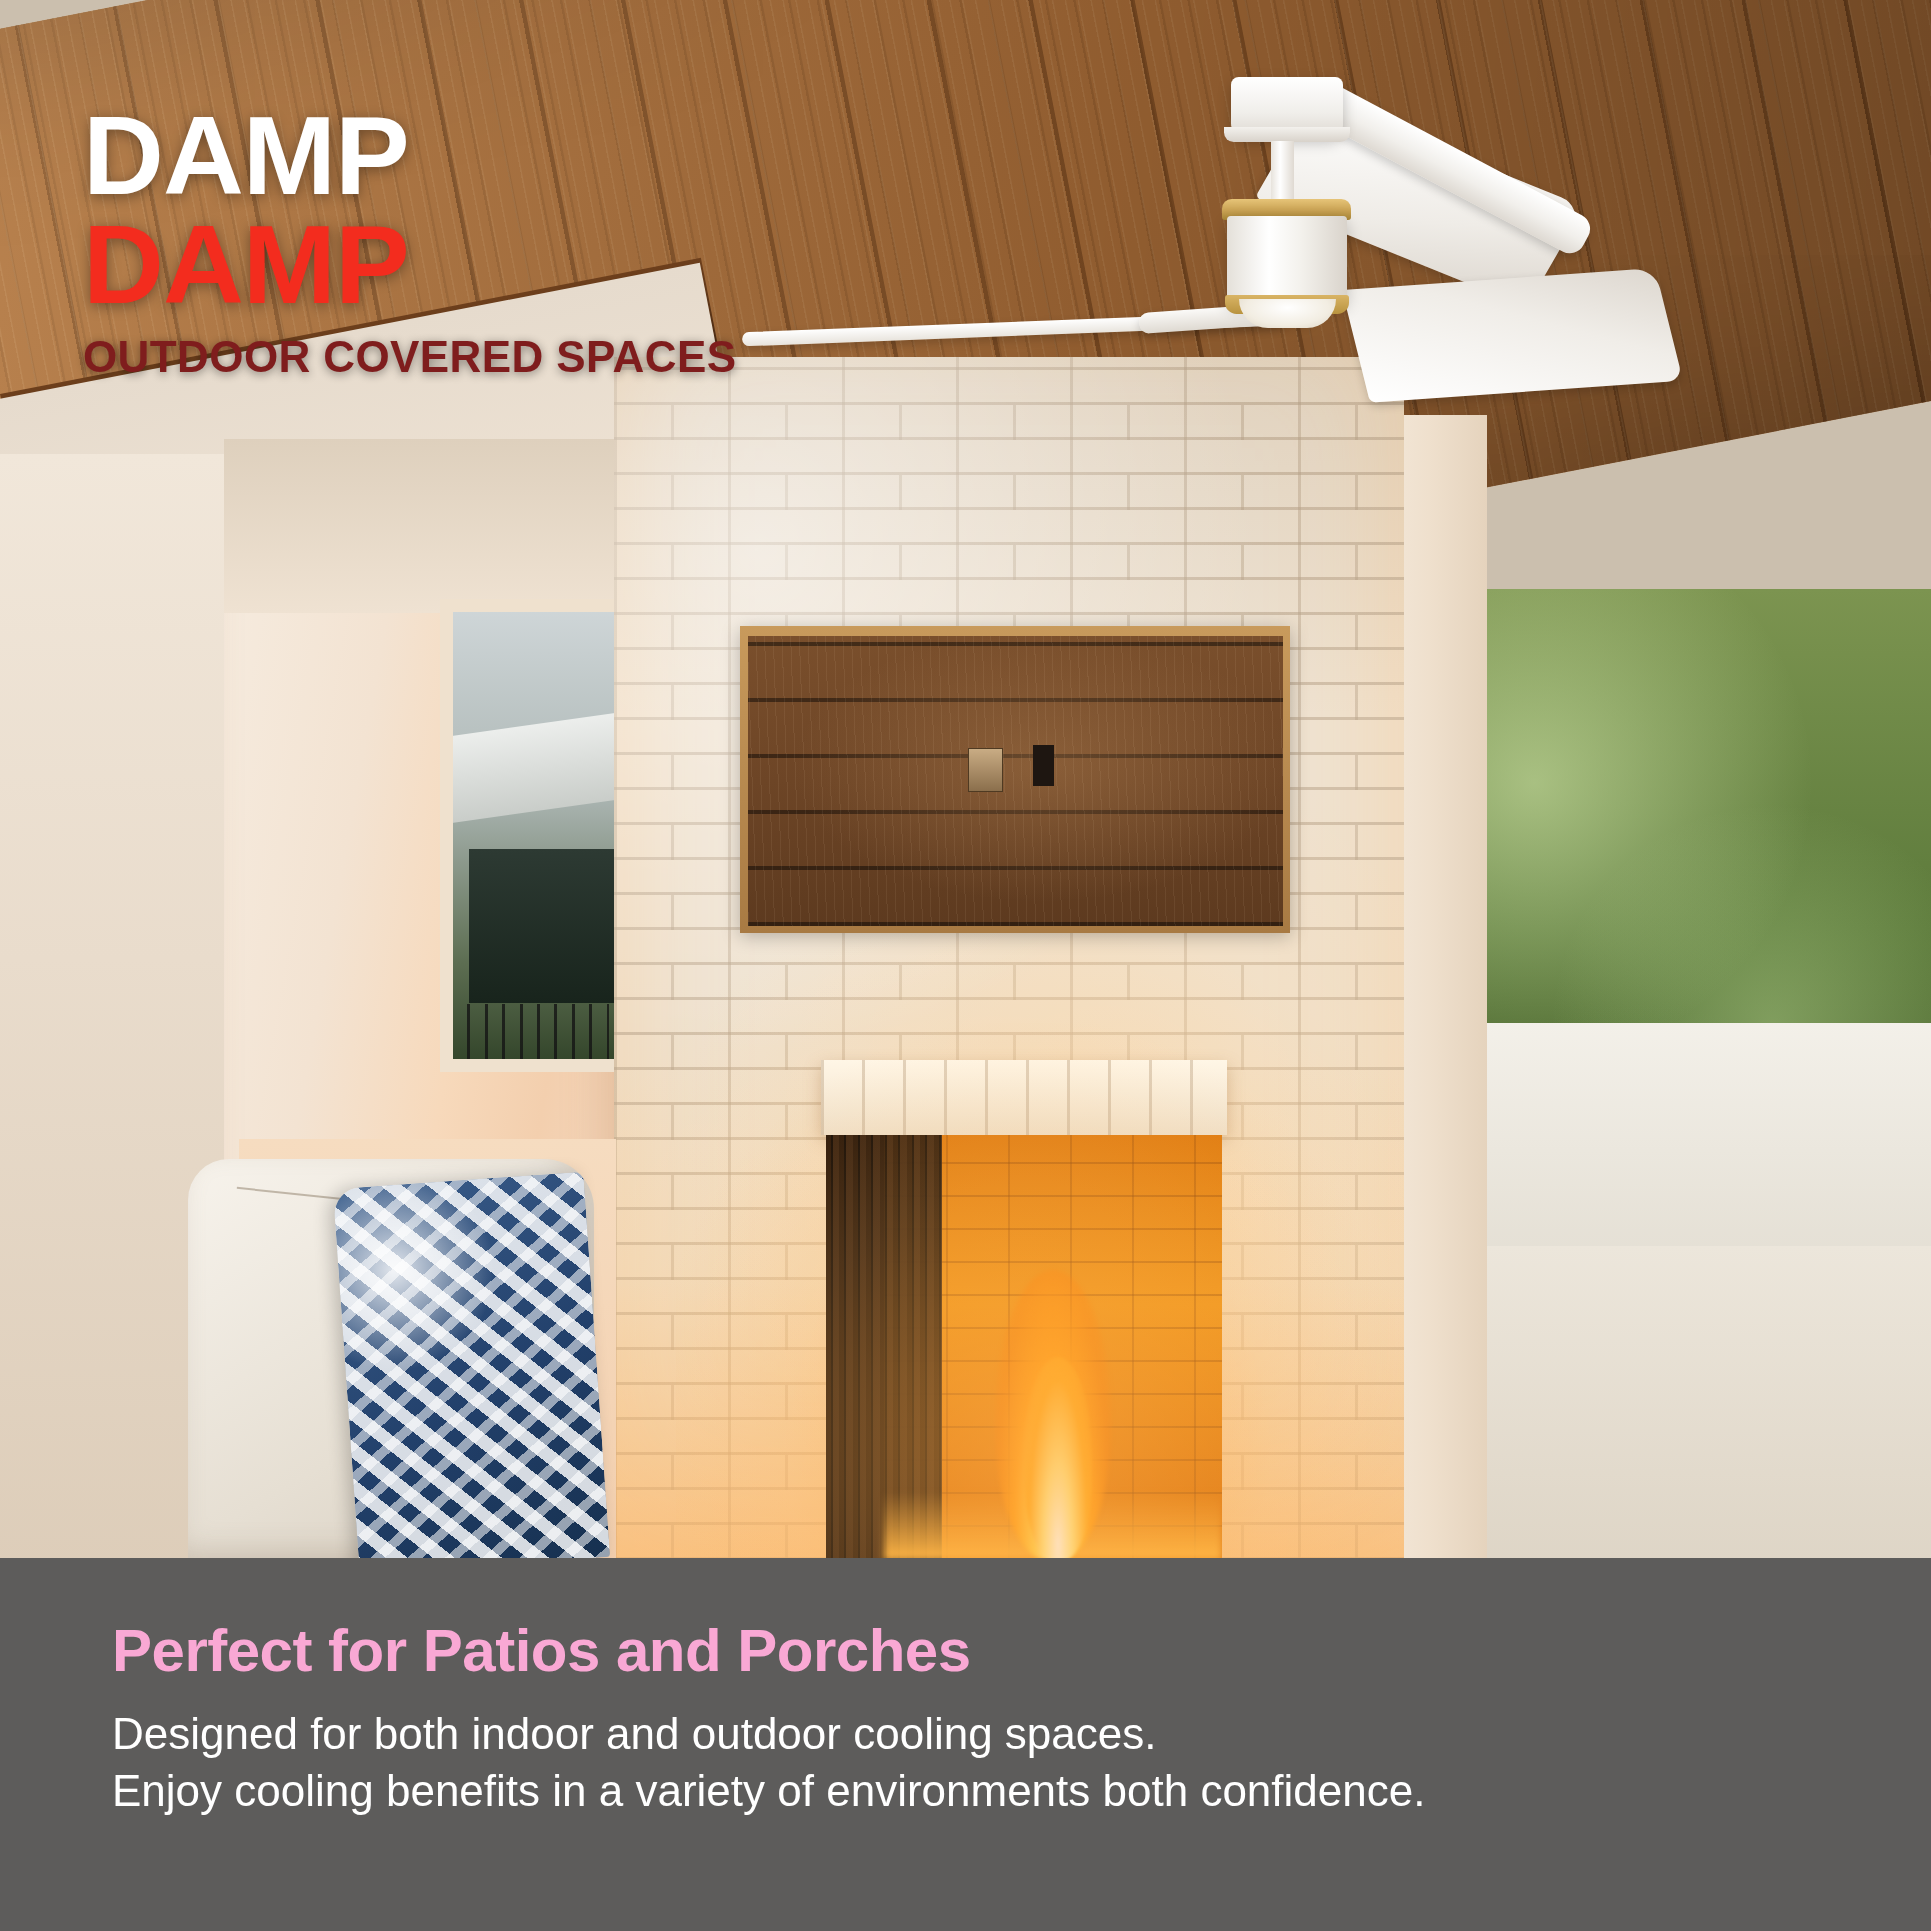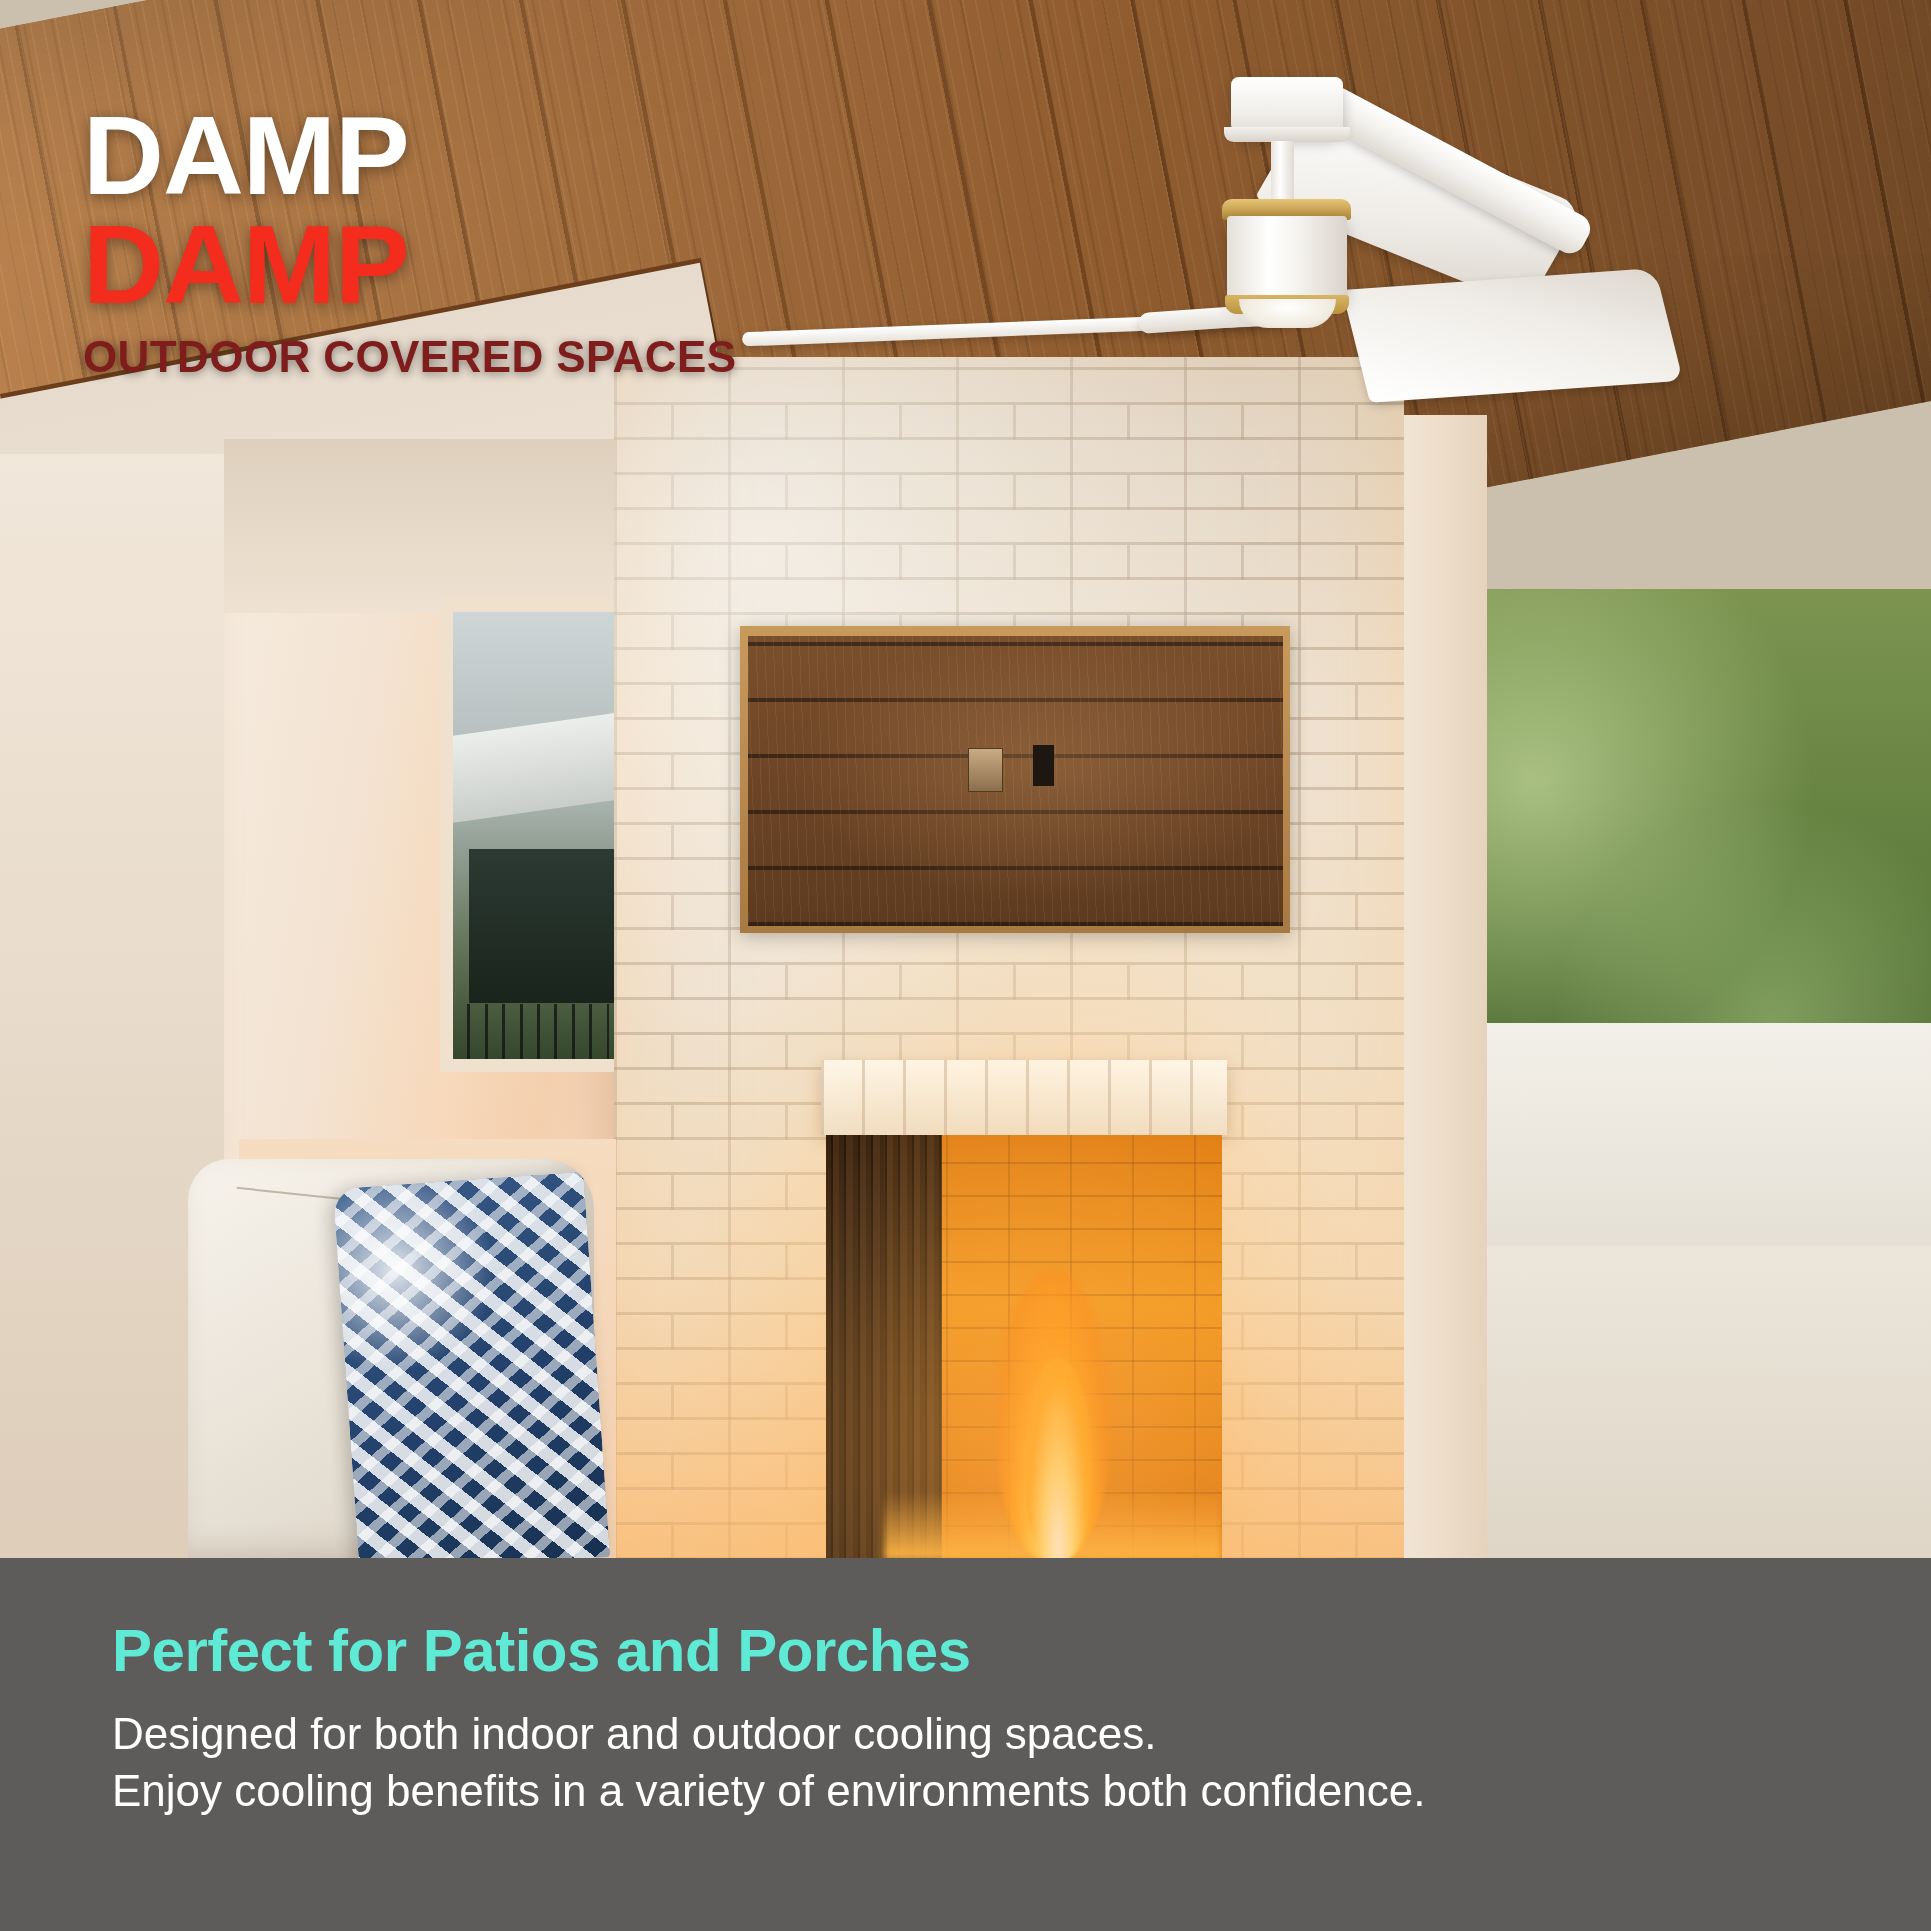--- a/index.html
+++ b/index.html
@@ -435,21 +435,21 @@
     text-shadow:0 1.9px 9.7px rgba(0,0,0,.45);
   }
 
   
   .caption{
     position:absolute;left:0;top:1558px;width:1931px;height:373px;
     background:#5d5c5b;
   }
   .cap-title{
     position:absolute;left:112px;top:58px;
-    color:#5eead4;font-weight:bold;font-size:60px;letter-spacing:-0.5px;
+    color:#f9a8d4;font-weight:bold;font-size:60px;letter-spacing:-0.5px;
   }
   .cap-body{
     position:absolute;left:112px;top:147px;width:1738px;
     color:#ffffff;font-size:44px;line-height:1.30;font-weight:normal;
   }
   .cap-body span{display:block;}
 </style>
 </head>
 <body>
 

